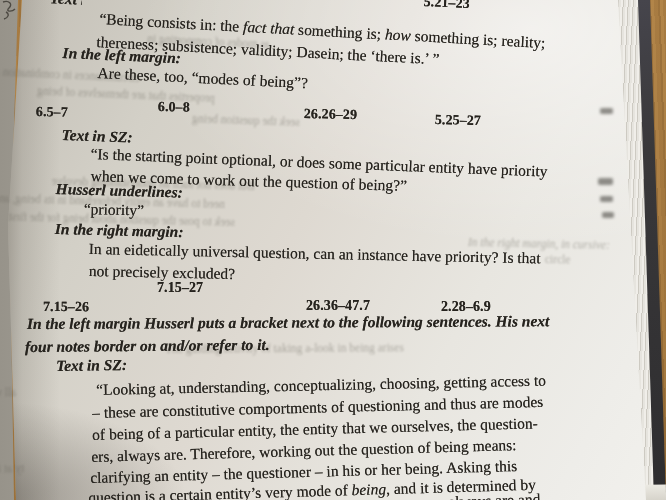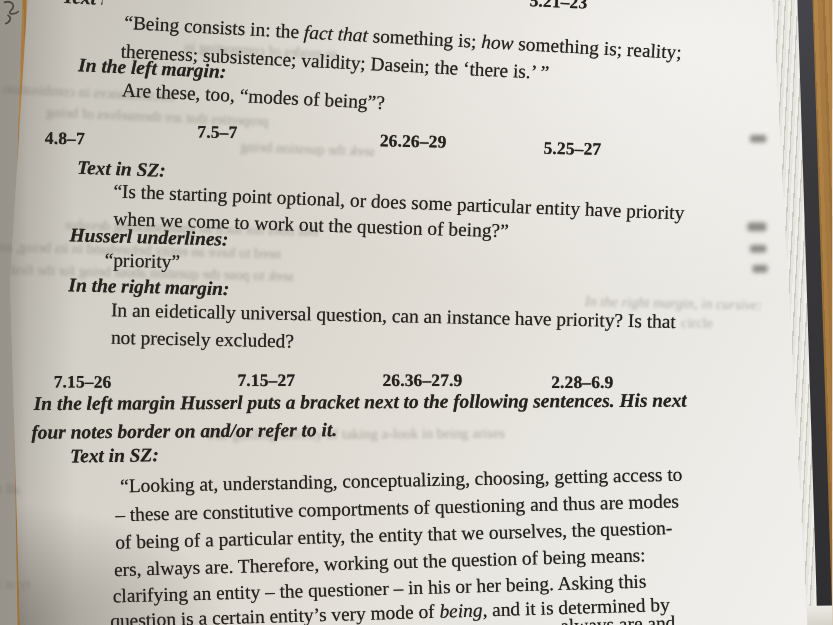--- a/index.html
+++ b/index.html
@@ -51,21 +51,21 @@
   .n1d{left:435px;top:112px;transform:rotate(1.2deg);}
   .s2lab1{left:62px;top:126px;transform:rotate(2deg);}
   .s2q1{left:91px;top:145px;transform:rotate(2.2deg);}
   .s2q2{left:91px;top:167px;transform:rotate(1.8deg);}
   .s2lab2{left:56px;top:180px;transform:rotate(1.6deg);}
   .s2und{left:84px;top:200px;transform:rotate(1.5deg);}
   .s2lab3{left:55px;top:220px;transform:rotate(1.4deg);}
   .s2n1{left:89px;top:240px;transform:rotate(1.2deg);}
   .s2n2{left:89px;top:262px;transform:rotate(1.2deg);}
   .n2a{left:43px;top:299px;transform:rotate(.2deg);}
-  .n2b{left:157px;top:298px;margin-left:33px;}
+  .n2b{left:157px;top:280px;}
   .n2c{left:306px;top:298px;}
   .n2d{left:441px;top:299px;}
   .s3i1{left:27px;top:315px;transform:rotate(-.3deg);}
   .s3i2{left:25px;top:338px;transform:rotate(-.5deg);}
   .s3lab{left:56px;top:357px;transform:rotate(-.8deg);}
   .s3q1{left:96px;top:381px;transform:rotate(-1.2deg);}
   .s3q2{left:92px;top:404px;transform:rotate(-1.4deg);}
   .s3q3{left:92px;top:426px;transform:rotate(-1.5deg);}
   .s3q4{left:91px;top:448px;transform:rotate(-1.6deg);}
   .s3q5{left:90px;top:469px;transform:rotate(-1.6deg);}
@@ -128,36 +128,36 @@
   <div class="clip topfrag">
     <span class="t lab" style="position:static">Text in SZ:</span>
   </div>
   <div class="t b topref">5.21–23</div>
 
   <div class="t s1q1"><span>“Being consists in: the </span><span class="it">fact that</span><span> something is; </span><span class="it">how</span><span> something is; reality;</span></div>
   <div class="t s1q2">thereness; subsistence; validity; Dasein; the ‘there is.’ ”</div>
   <div class="t lab s1lab">In the left margin:</div>
   <div class="t s1note">Are these, too, “modes of being”?</div>
 
-  <div class="t b n1a">4.8–7</div>
-  <div class="t b n1b">7.5–7</div>
+  <div class="t b n1a">6.5–7</div>
+  <div class="t b n1b">6.0–8</div>
   <div class="t b n1c">26.26–29</div>
   <div class="t b n1d">5.25–27</div>
   <div class="t lab s2lab1">Text in SZ:</div>
   <div class="t s2q1">“Is the starting point optional, or does some particular entity have priority</div>
   <div class="t s2q2">when we come to work out the question of being?”</div>
   <div class="t lab s2lab2">Husserl underlines:</div>
   <div class="t s2und">“priority”</div>
   <div class="t lab s2lab3">In the right margin:</div>
   <div class="t s2n1">In an eidetically universal question, can an instance have priority? Is that</div>
   <div class="t s2n2">not precisely excluded?</div>
 
   <div class="t b n2a">7.15–26</div>
   <div class="t b n2b">7.15–27</div>
-  <div class="t b n2c">26.36–27.9</div>
+  <div class="t b n2c">26.36–47.7</div>
   <div class="t b n2d">2.28–6.9</div>
   <div class="t lab s3i1">In the left margin Husserl puts a bracket next to the following sentences. His next</div>
   <div class="t lab s3i2">four notes border on and/or refer to it.</div>
   <div class="t lab s3lab">Text in SZ:</div>
   <div class="t s3q1">“Looking at, understanding, conceptualizing, choosing, getting access to</div>
   <div class="t s3q2">– these are constitutive comportments of questioning and thus are modes</div>
   <div class="t s3q3">of being of a particular entity, the entity that we ourselves, the question-</div>
   <div class="t s3q4">ers, always are. Therefore, working out the question of being means:</div>
   <div class="t s3q5">clarifying an entity – the questioner – in his or her being. Asking this</div>
   <div class="t s3q6"><span>question is a certain entity’s very mode of </span><span class="it">being</span><span>, and it is determined by</span></div>

